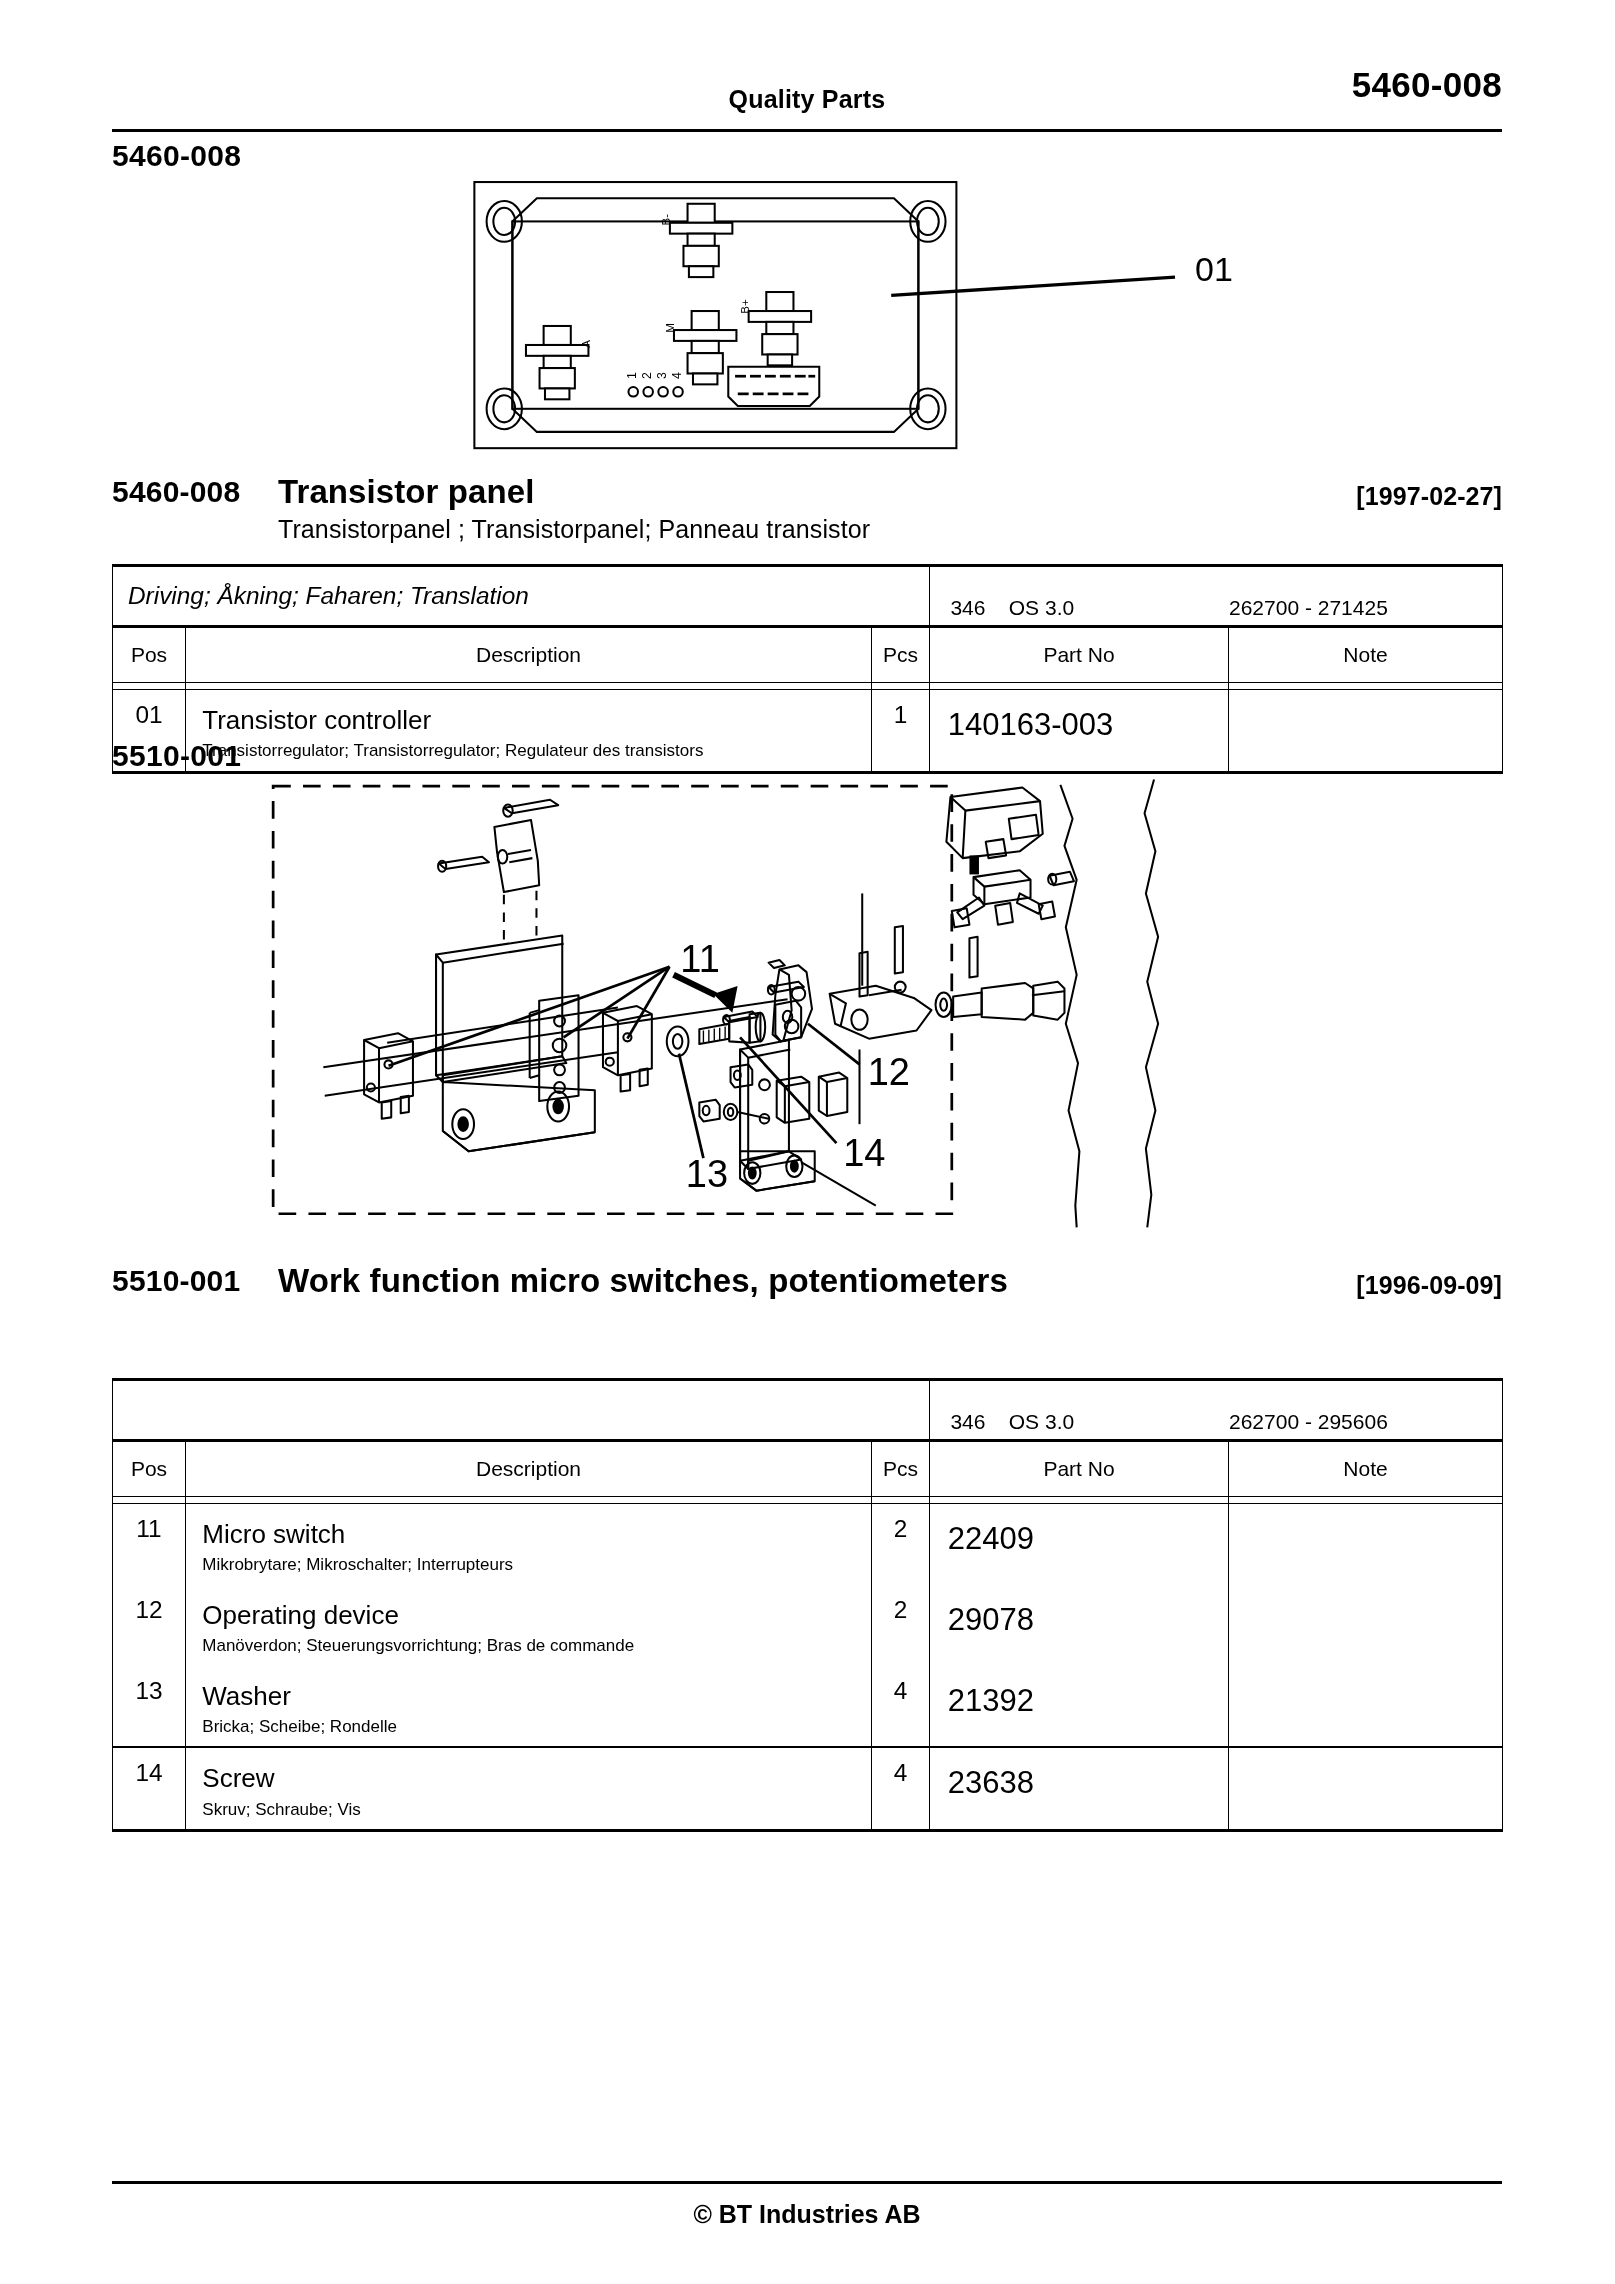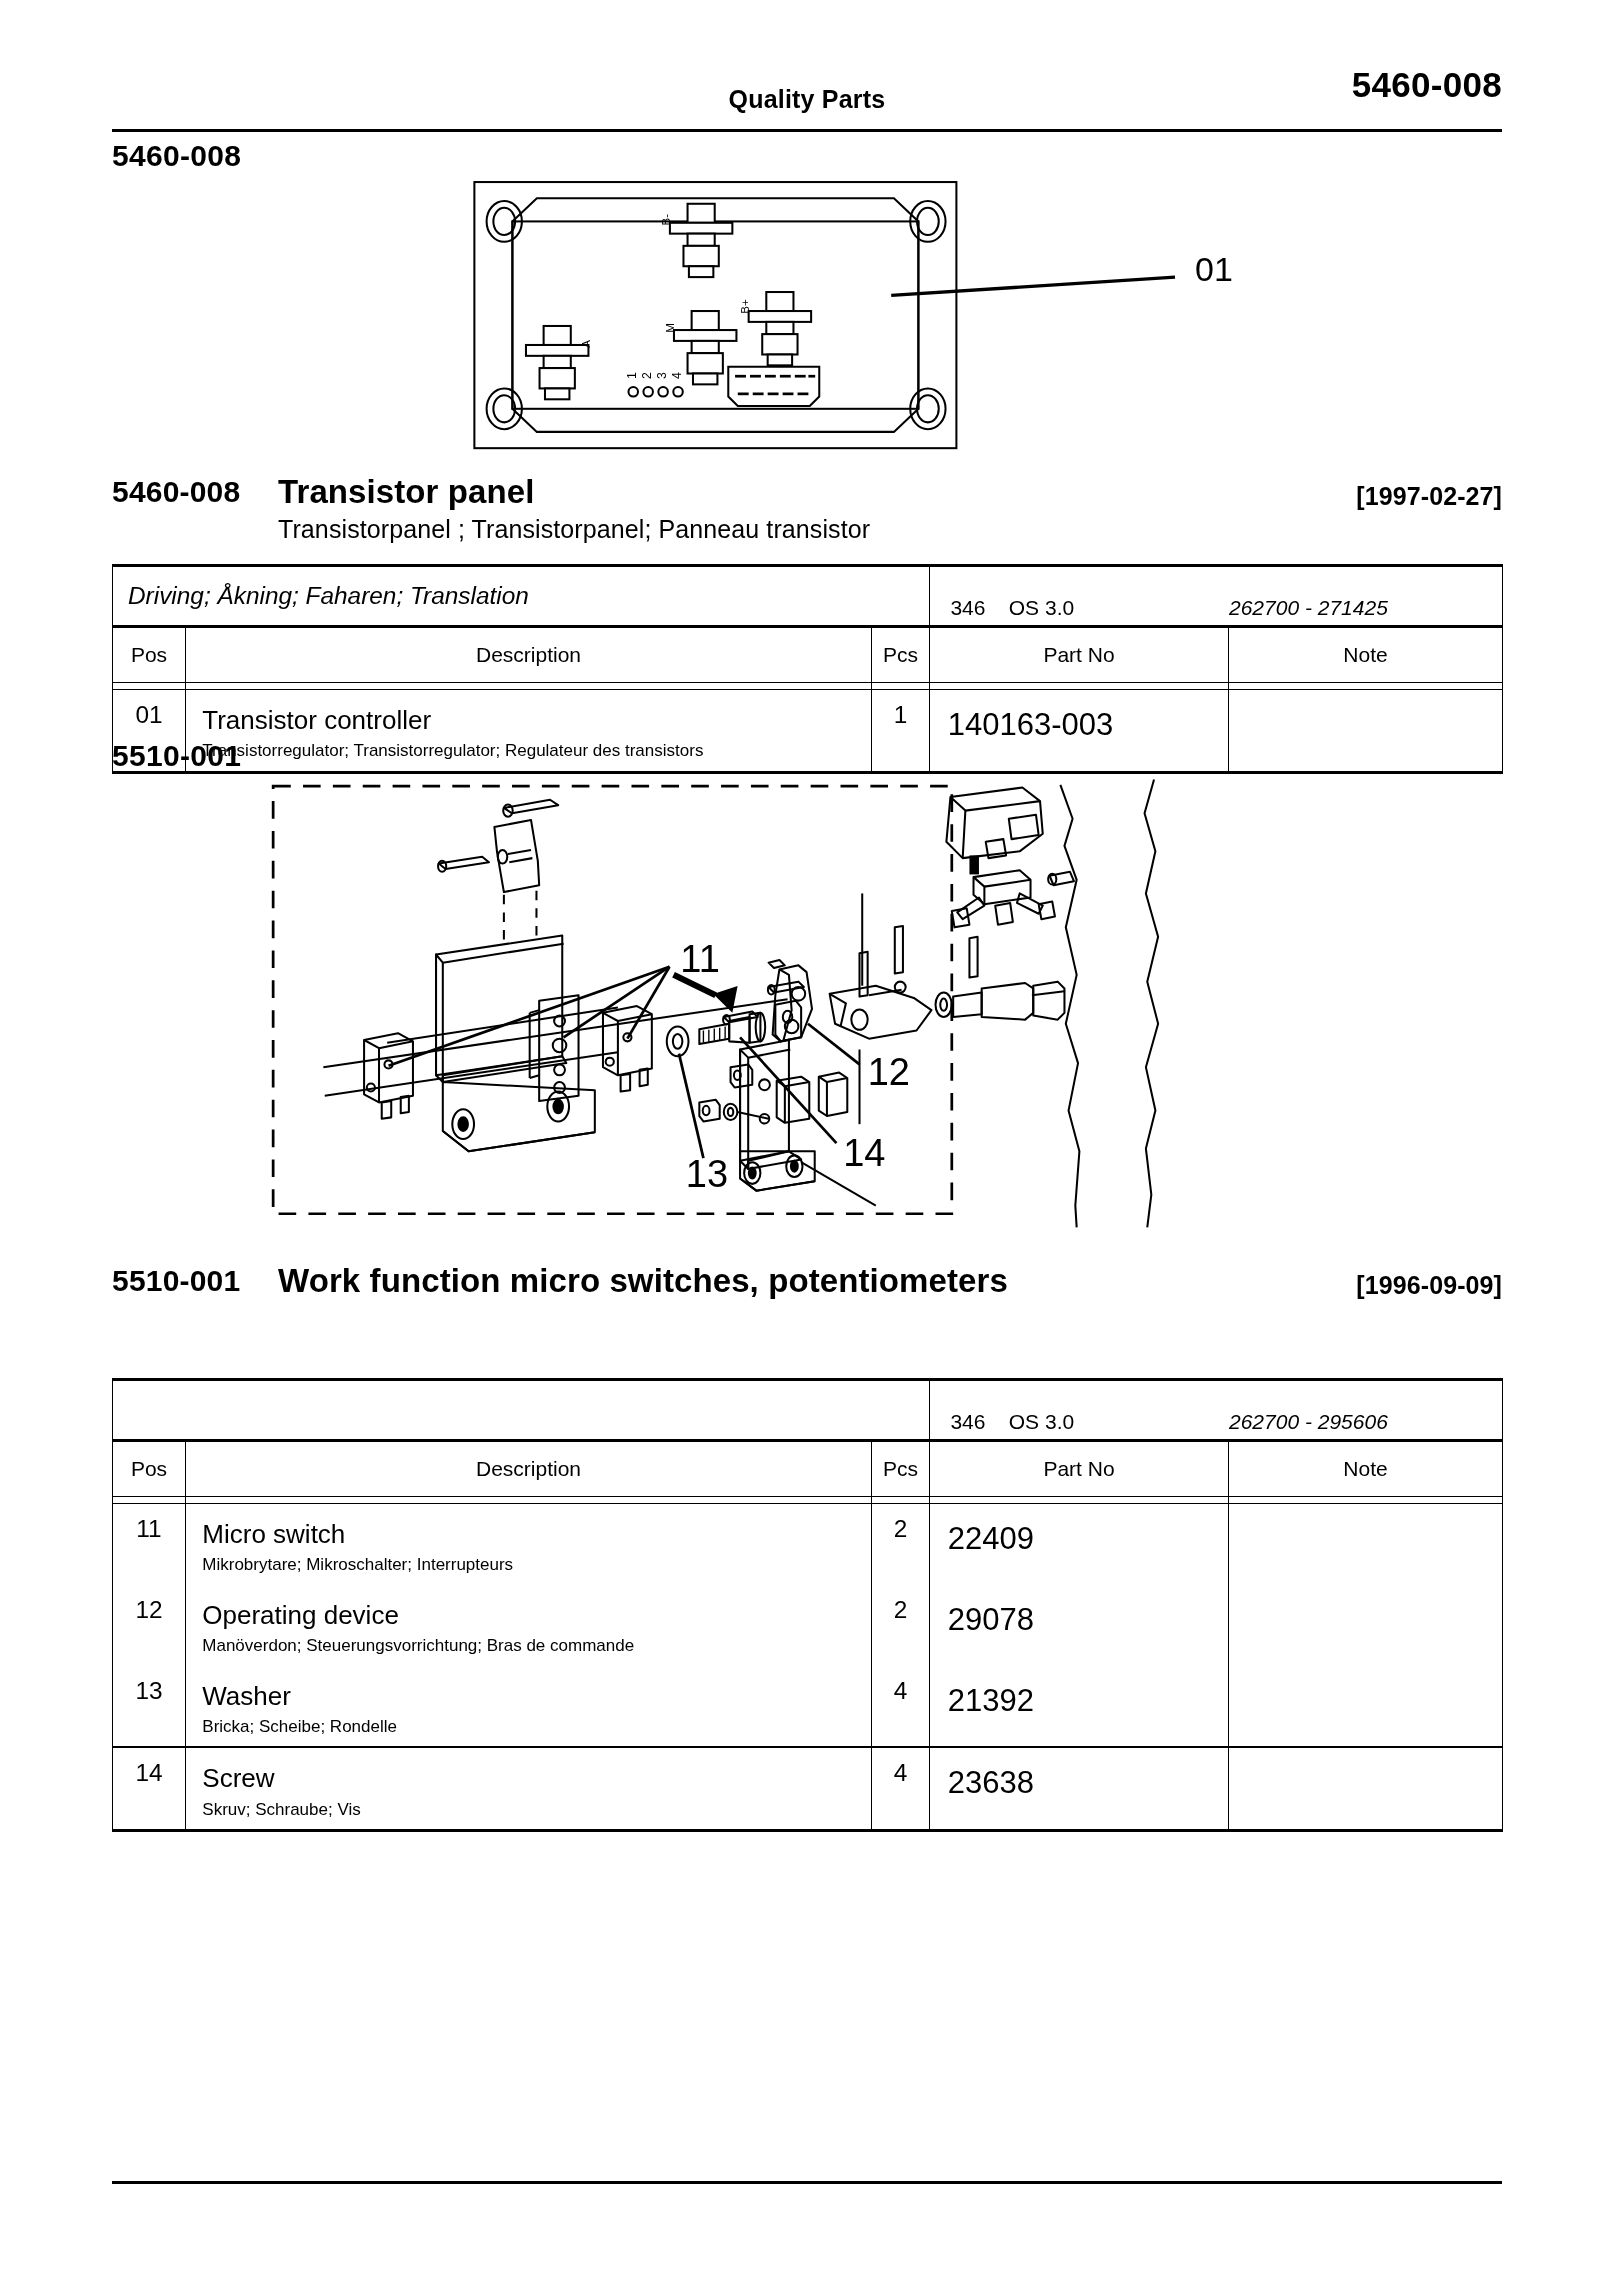--- a/index.html
+++ b/index.html
@@ -93,21 +93,21 @@
     position: relative;
   }
   .band-right .bgrp {
     position: absolute; left: 0; top: 50%; transform: translateY(-50%);
     width: 100%; font-size: 21px;
   }
   .band-right .b-os {
     position: absolute; left: 20.4px; top: 0; white-space: pre;
   }
   .band-right .b-range {
-    position: absolute; left: 299px; top: 0; font-style: italic;
+    position: absolute; left: 299px; top: 0;
   }
 
   .head-row td {
     height: 56px; text-align: center; font-size: 21px;
     border-left: 1.4px solid #000; border-right: 1.4px solid #000;
     border-bottom: 1.4px solid #000;
     margin-left: 44px;
   }
   .head-row td.first { border-left: 1.4px solid #000; }
 
@@ -574,15 +574,16 @@
           </td>
           <td class="pcs">4</td>
           <td class="part">23638</td>
           <td class="note"></td>
         </tr>
       </tbody>
     </table>
   </div>
 
   <div class="rule-bottom"></div>
+  <div class="pg-footer">© BT Industries AB</div>
 
 </div>
 
 
 </body></html>

